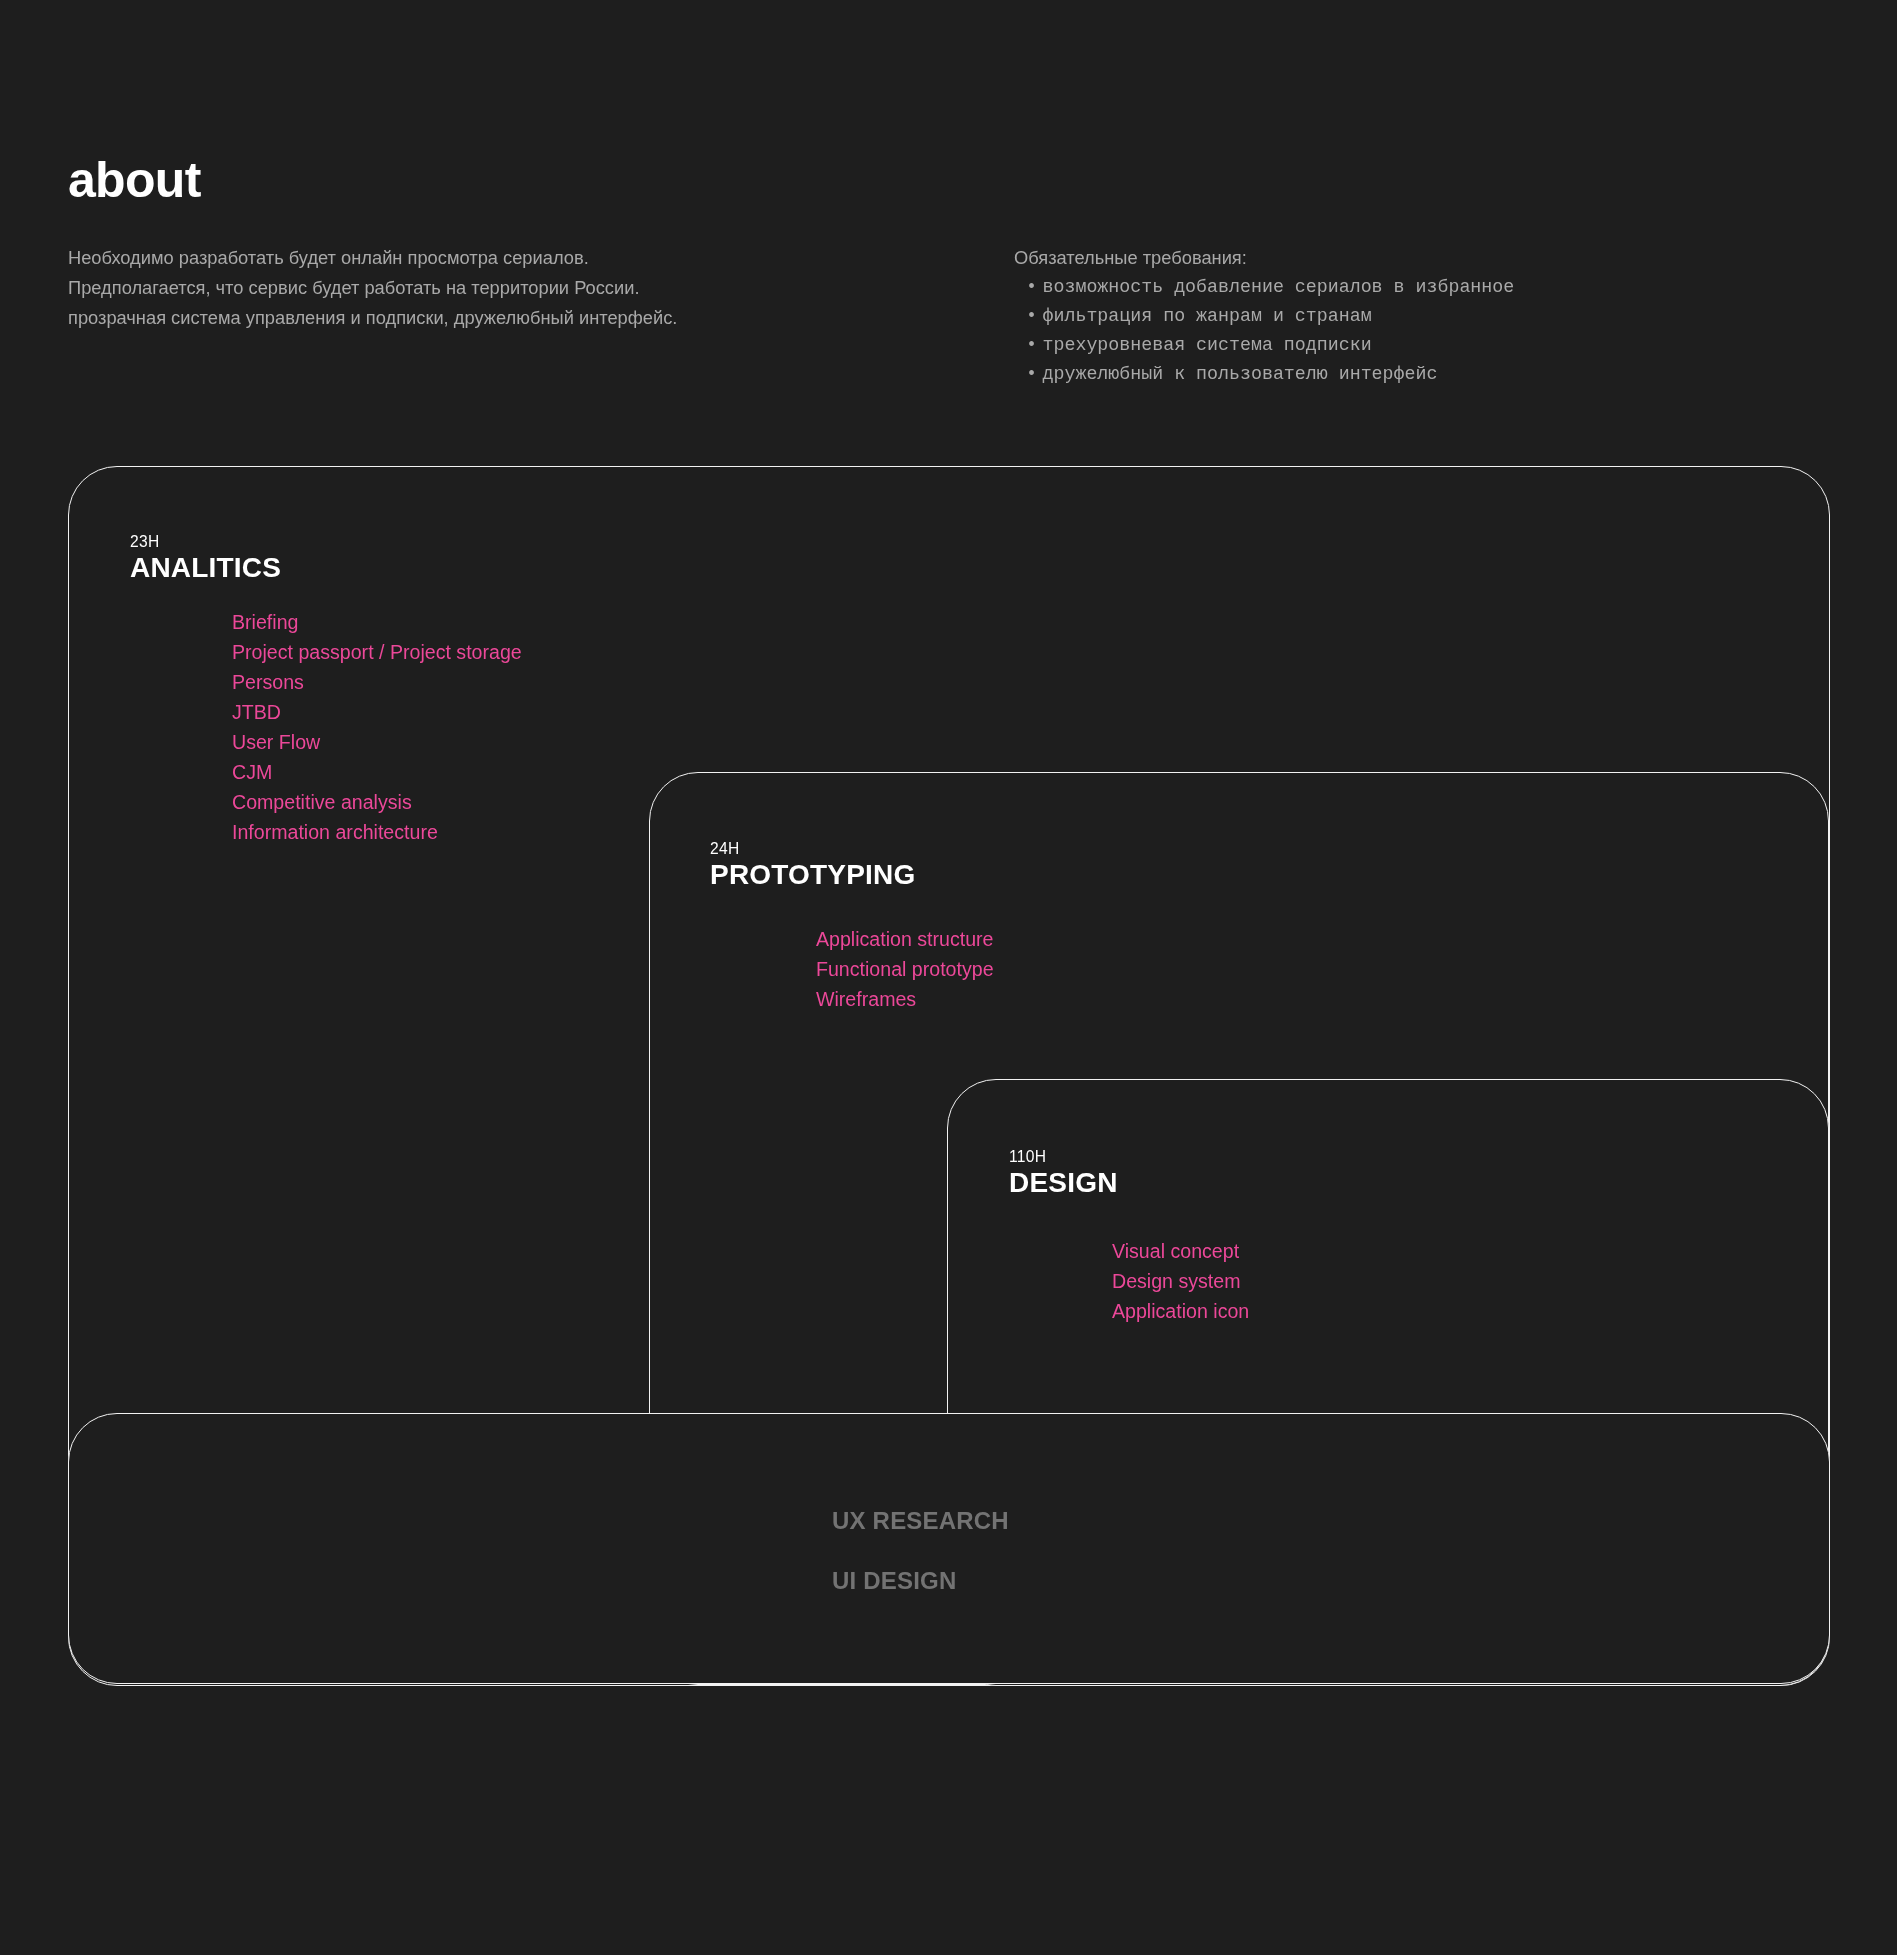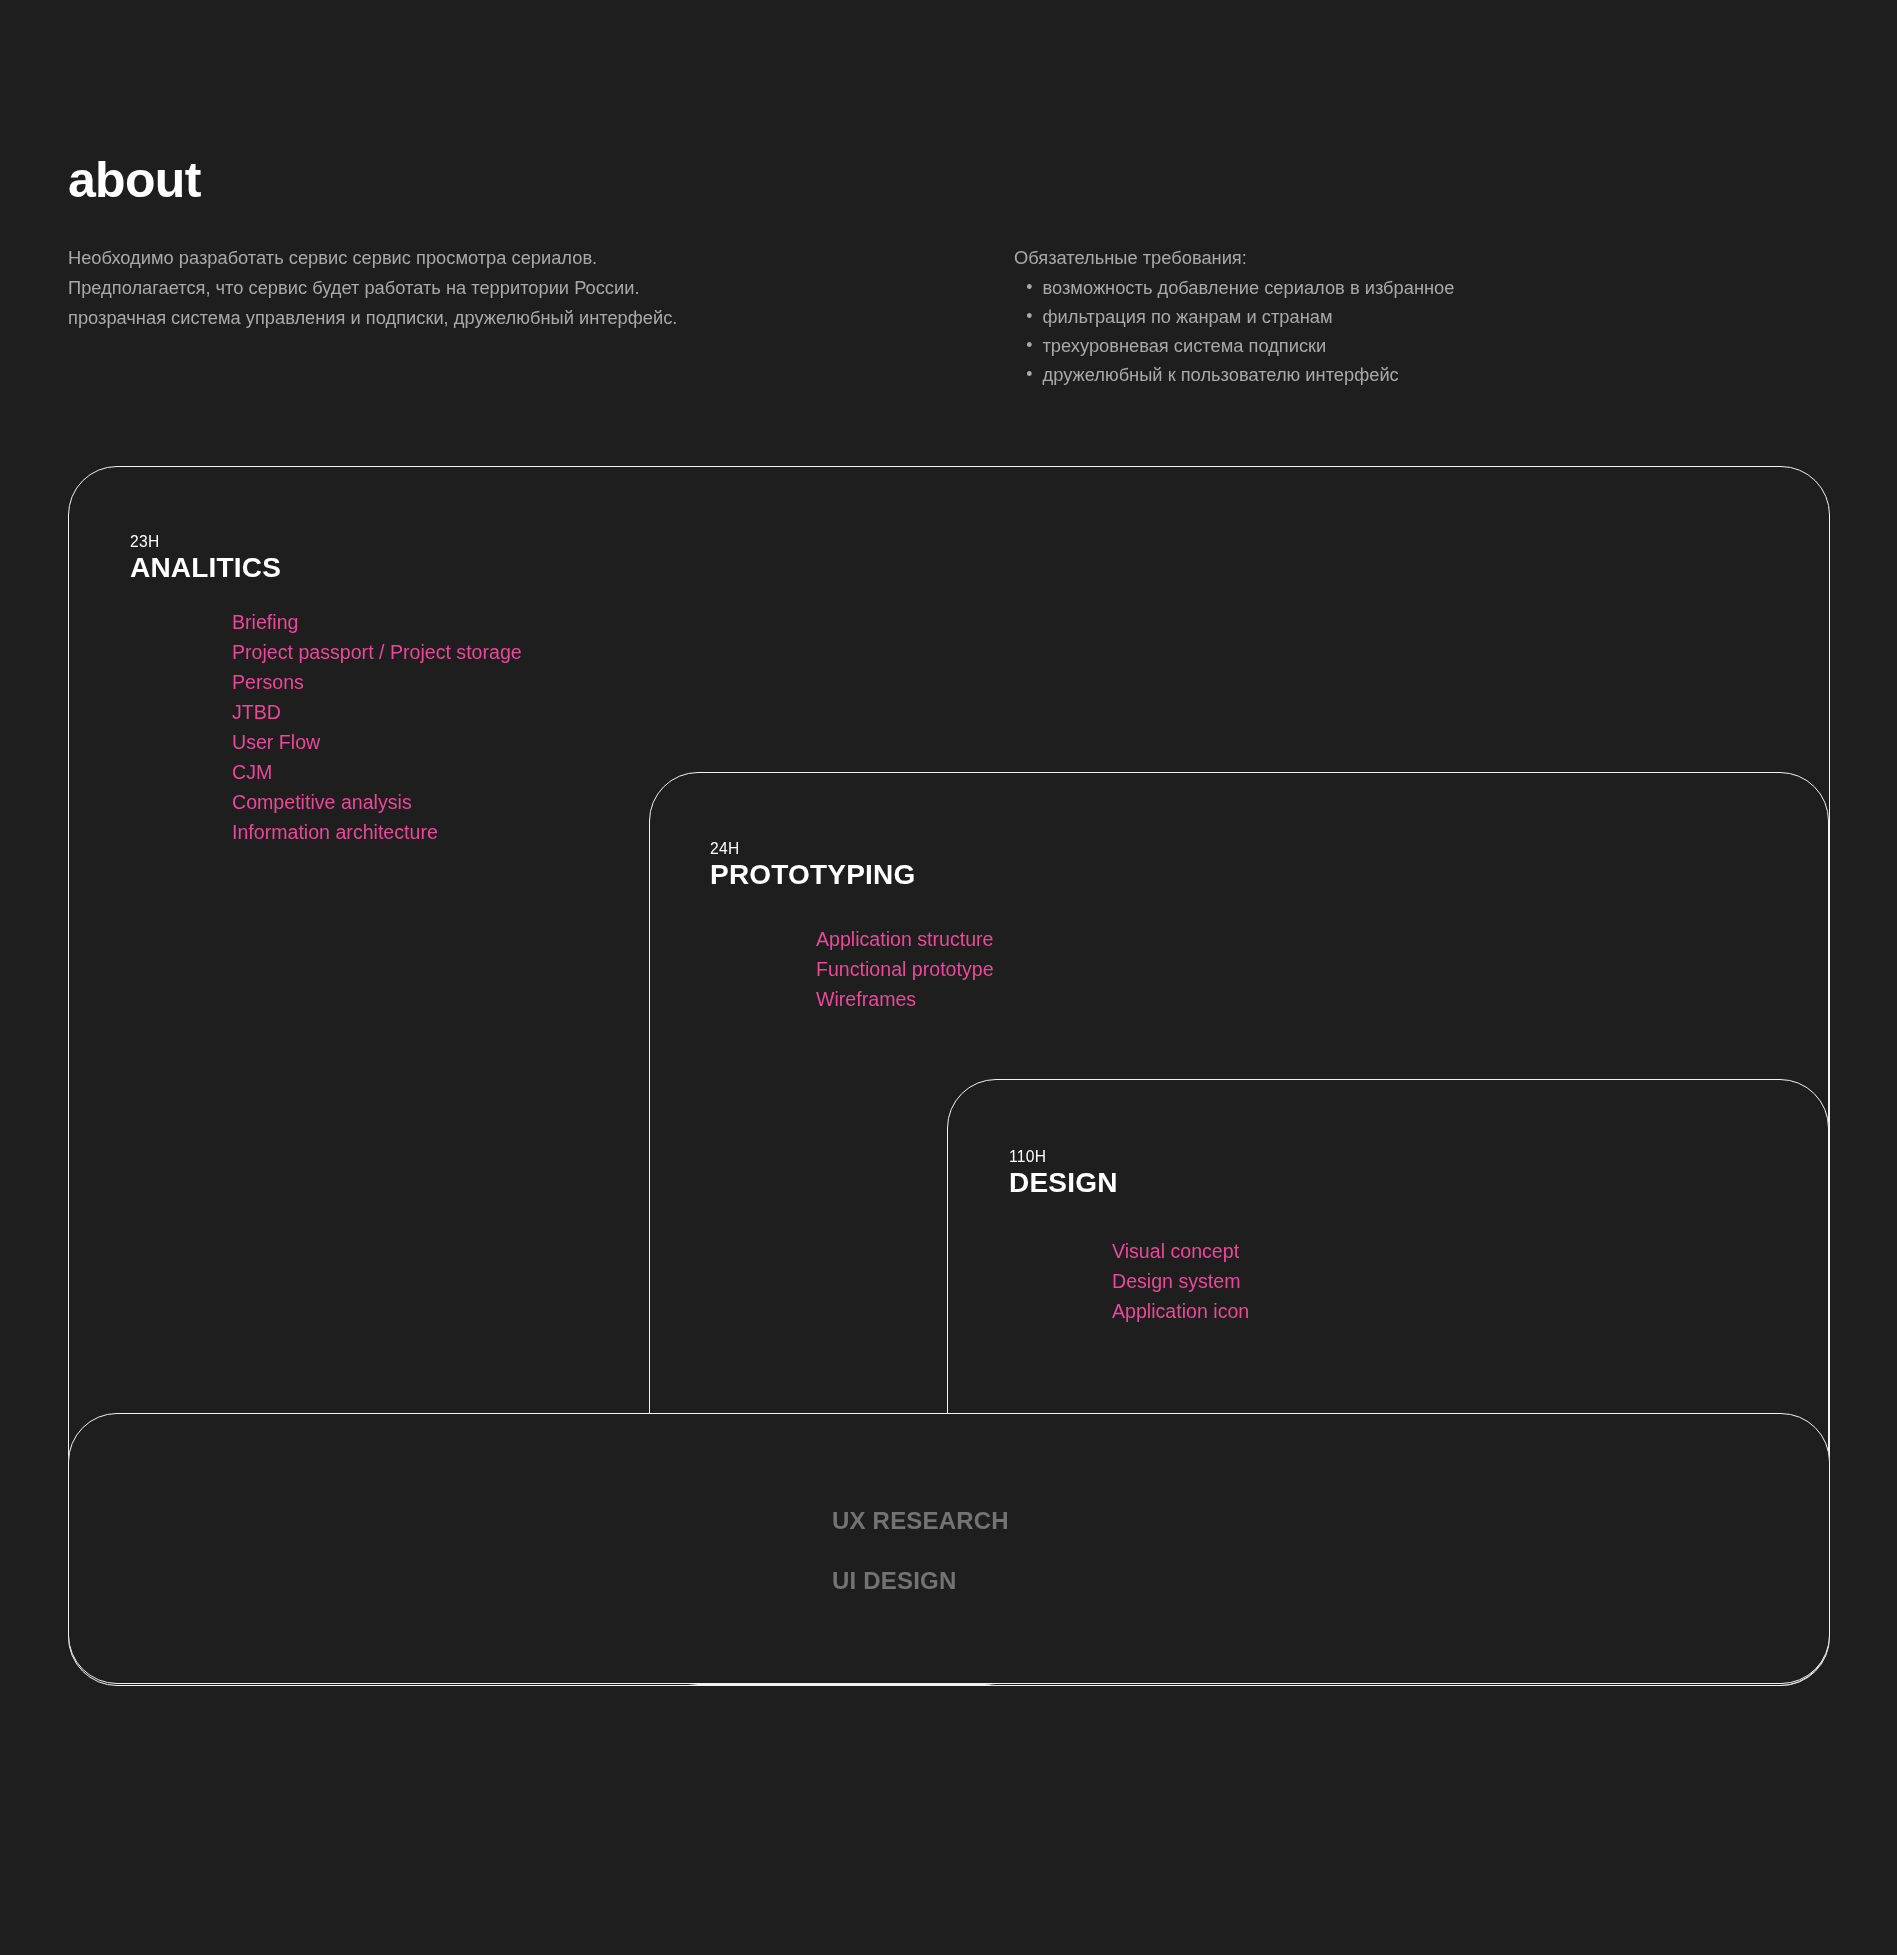--- a/index.html
+++ b/index.html
@@ -48,20 +48,21 @@
   }
   .req-title {
     font-size: 18.3px;
     color: #a9a9a9;
     line-height: 30px;
   }
   .req-list {
     list-style: none;
     margin: 0;
     padding: 0;
+    font-family: Liberation Mono, monospace;
   }
   .req-list li {
     font-size: 18.3px;
     color: #a9a9a9;
     line-height: 29px;
     padding-left: 28.5px;
     position: relative;
     white-space: nowrap;
   }
   .req-list li::before {
@@ -172,21 +173,21 @@
   }
 </style>
 </head>
 <body>
 
 <div class="page">
 
   <h1 class="page-title">about</h1>
 
   <div class="intro-left">
-    <div class="intro-line">Необходимо разработать сервис сервис просмотра сериалов.</div>
+    <div class="intro-line">Необходимо разработать будет онлайн просмотра сериалов.</div>
     <div class="intro-line">Предполагается, что сервис будет работать на территории России.</div>
     <div class="intro-line">прозрачная система управления и подписки, дружелюбный интерфейс.</div>
   </div>
 
   <div class="intro-right">
     <div class="req-title">Обязательные требования:</div>
     <ul class="req-list">
       <li>возможность добавление сериалов в избранное</li>
       <li>фильтрация по жанрам и странам</li>
       <li>трехуровневая система подписки</li>

